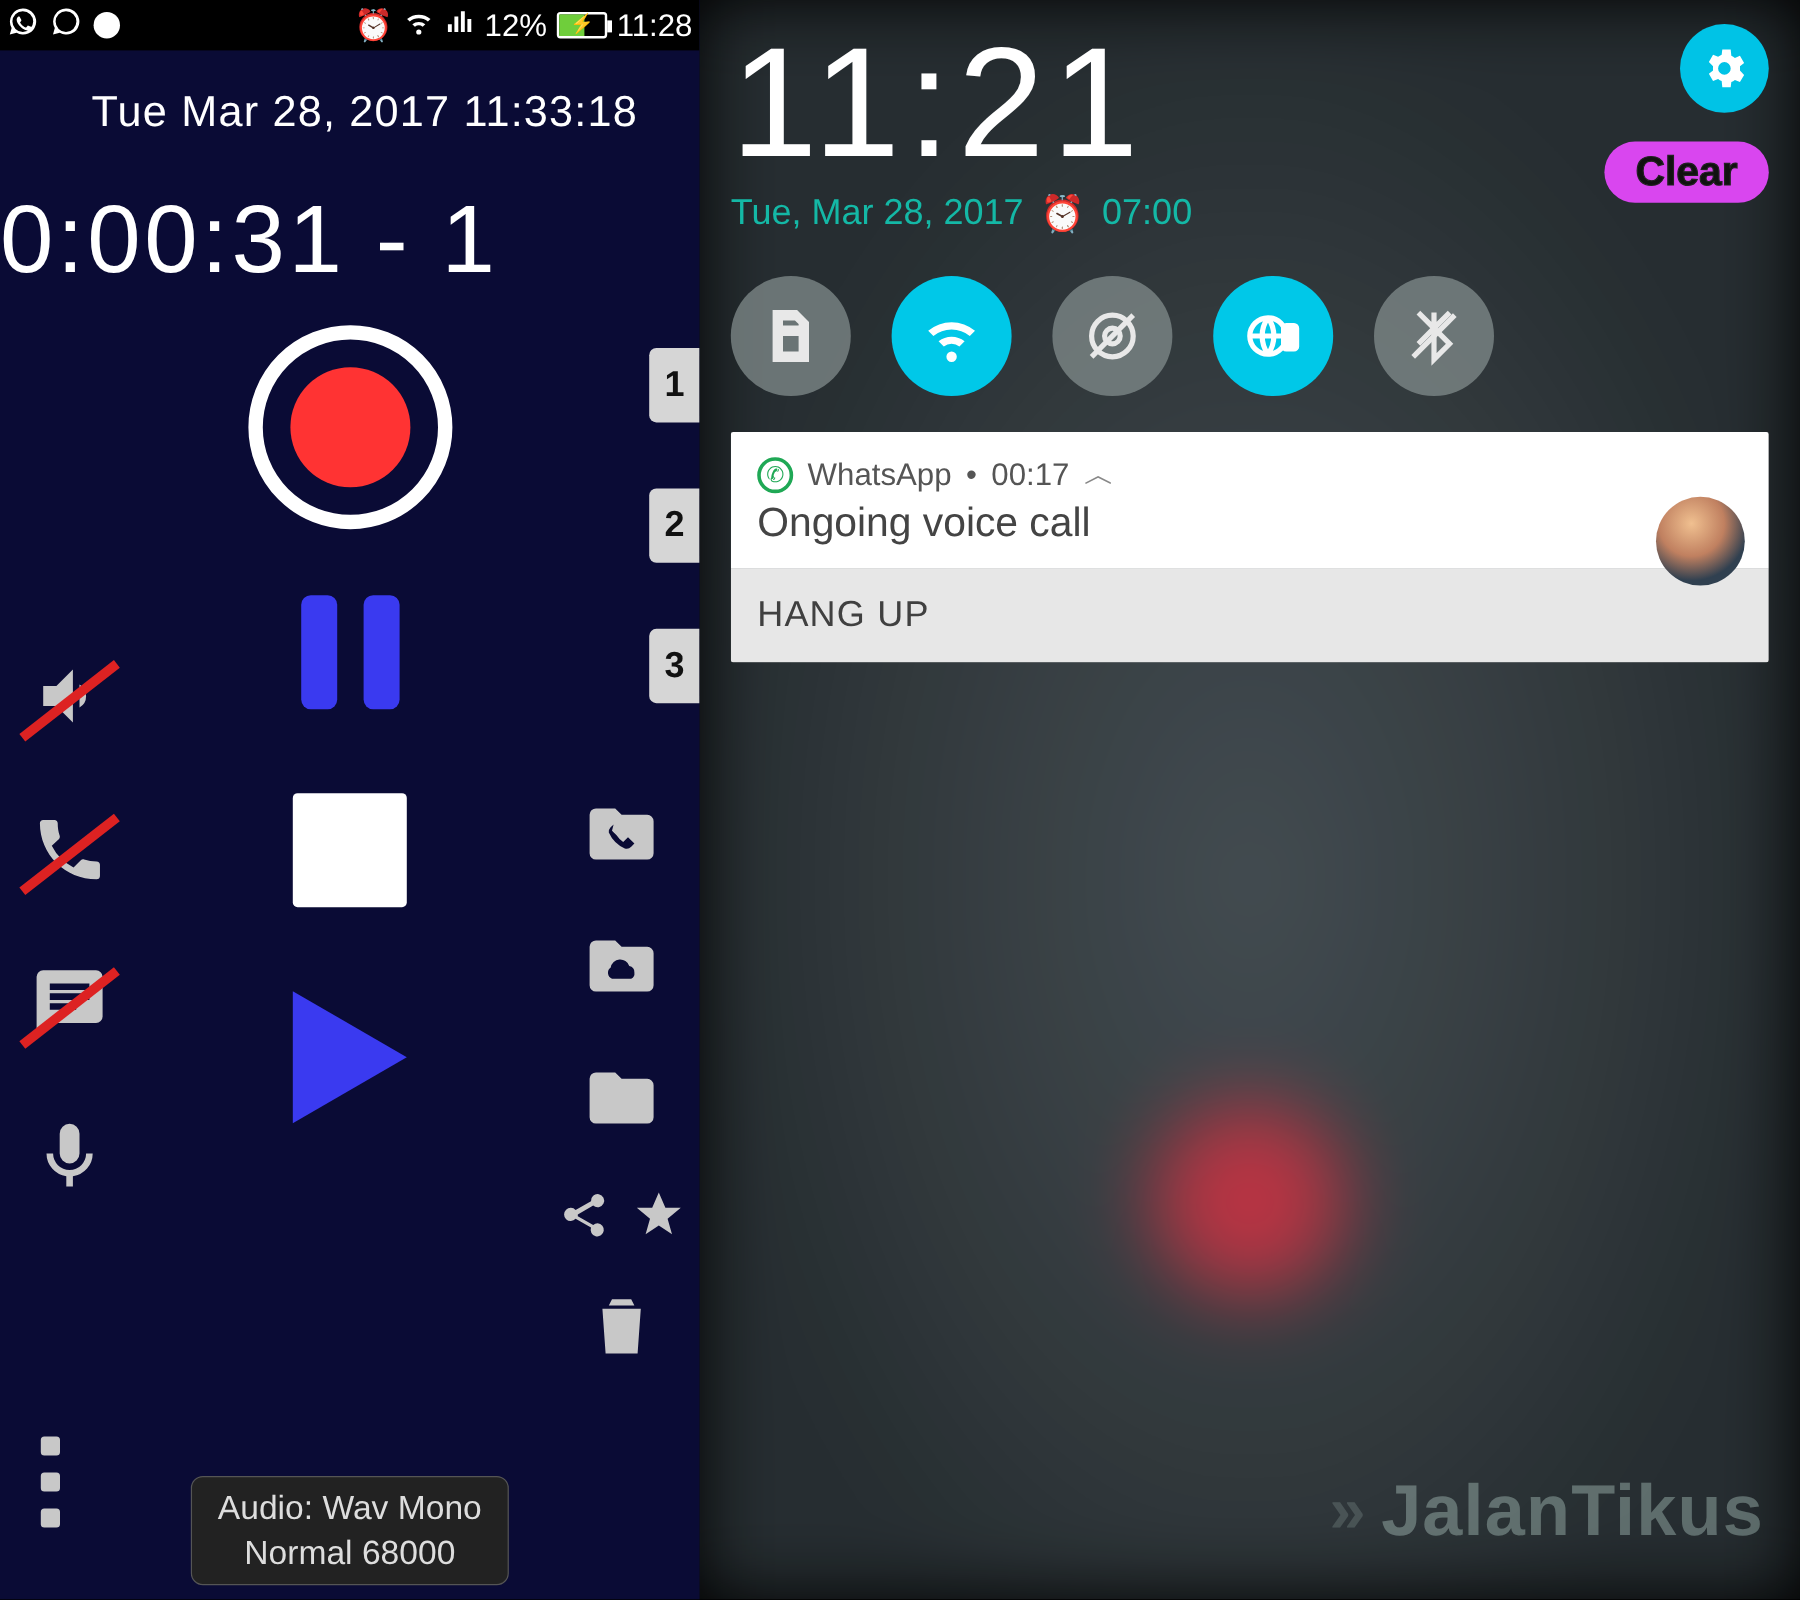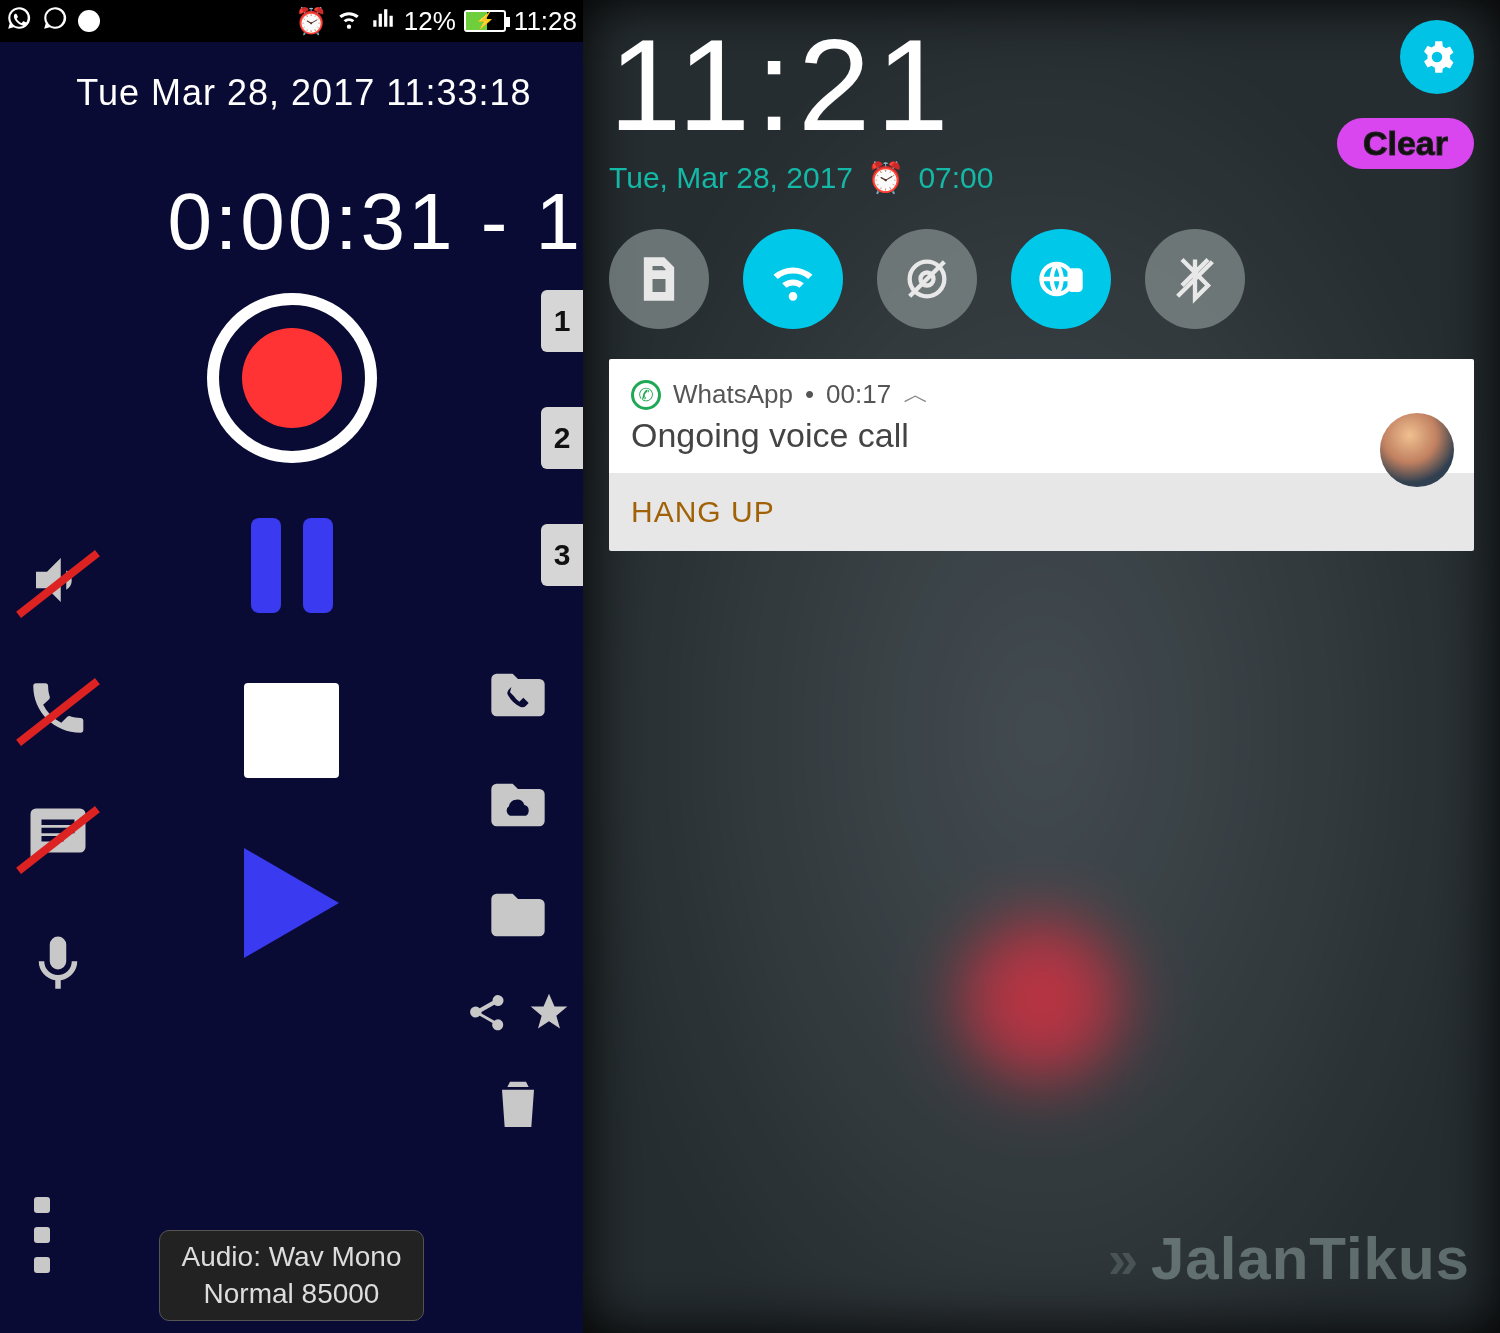--- a/index.html
+++ b/index.html
@@ -20,21 +20,21 @@
   }
   .statusbar .sb-left { display:flex; gap:10px; align-items:center;}
   .statusbar .sb-right { margin-left:auto; display:flex; gap:8px; align-items:center; font-size:26px;}
   .sb-dot { width:22px; height:22px; background:#fff; border-radius:50%; }
   .batt { width:42px; height:22px; border:2px solid #fff; border-radius:3px; position:relative; display:inline-block;}
   .batt::after{content:''; position:absolute; right:-6px; top:5px; width:4px; height:10px; background:#fff;}
   .batt-fill{ position:absolute; left:0; top:0; bottom:0; width:55%; background:#6fce3b;}
   .batt-bolt{ position:absolute; left:50%; top:50%; transform:translate(-50%,-55%); color:#000; font-size:16px;}
 
   .datetime { text-align:center; font-size:36px; font-weight:500; margin-top:30px; letter-spacing:1px;margin-left:25px;}
-  .elapsed  { text-align:right; font-size:80px; font-weight:500; margin-top:62px; letter-spacing:3px;}
+  .elapsed  { text-align:left; font-size:80px; font-weight:500; margin-top:40px; letter-spacing:3px;}
 
   .rec-btn { width:170px; height:170px; border:12px solid #fff; border-radius:50%;
              margin:25px auto 0; display:flex; align-items:center; justify-content:center;}
   .rec-btn .inner{ width:100px; height:100px; background:#f33; border-radius:50%; }
 
   .ctrl-col { display:flex; flex-direction:column; align-items:center; gap:70px; margin-top:55px;}
   .pause { display:flex; gap:22px; }
   .pause div{ width:30px; height:95px; background:#3a3af0; border-radius:8px;}
   .stop { width:95px; height:95px; background:#fff; border-radius:4px;}
   .play { width:0; height:0; border-top:55px solid transparent; border-bottom:55px solid transparent; border-left:95px solid #3a3af0;}
@@ -89,21 +89,21 @@
 
   .notif{ margin-top:30px; border-radius:2px; overflow:hidden; font-family:Arial,sans-serif;}
   .notif-top{ background:#fff; padding:18px 22px; position:relative;}
   .notif-app{ color:#555; font-size:26px; display:flex; align-items:center; gap:12px;}
   .wa-icon{ width:30px; height:30px; border:3px solid #1fa855; border-radius:50%; display:inline-flex;
             align-items:center; justify-content:center; color:#1fa855; font-size:18px;}
   .notif-title{ font-size:34px; color:#222; margin-top:10px;}
   .notif-sub{ font-size:34px; color:#444; margin-top:4px;}
   .avatar{ position:absolute; right:20px; top:54px; width:74px; height:74px; border-radius:50%;
            background: radial-gradient(circle at 40% 30%, #f0c090 0%, #c08060 40%, #304050 70%);}
-  .notif-act{ background:#e7e7e7; padding:22px 22px; font-size:30px; color:#a16207; letter-spacing:1px;}
+  .notif-act{ background:#e7e7e7; padding:22px 22px; font-size:30px; color:#404040; letter-spacing:1px;}
 
 </style>
 </head>
 <body>
 
 <div class="phone phone-left">
 
   <div class="statusbar">
     <div class="sb-left">
       <span>
@@ -225,21 +225,21 @@
   </div>
 
   <div class="dots">
       <span></span>
       <span></span>
       <span></span>
     </div>
 
   <div class="audio-pill">
     <div>Audio:  Wav  Mono</div>
-    <div>Normal   85000</div>
+    <div>Normal   68000</div>
   </div>
 </div>
 
 <div class="phone phone-right">
   <div class="bg-blur"></div>
   <div class="watermark">
     <span class="wm-icon">»</span>
     <span>JalanTikus</span>
   </div>
 

